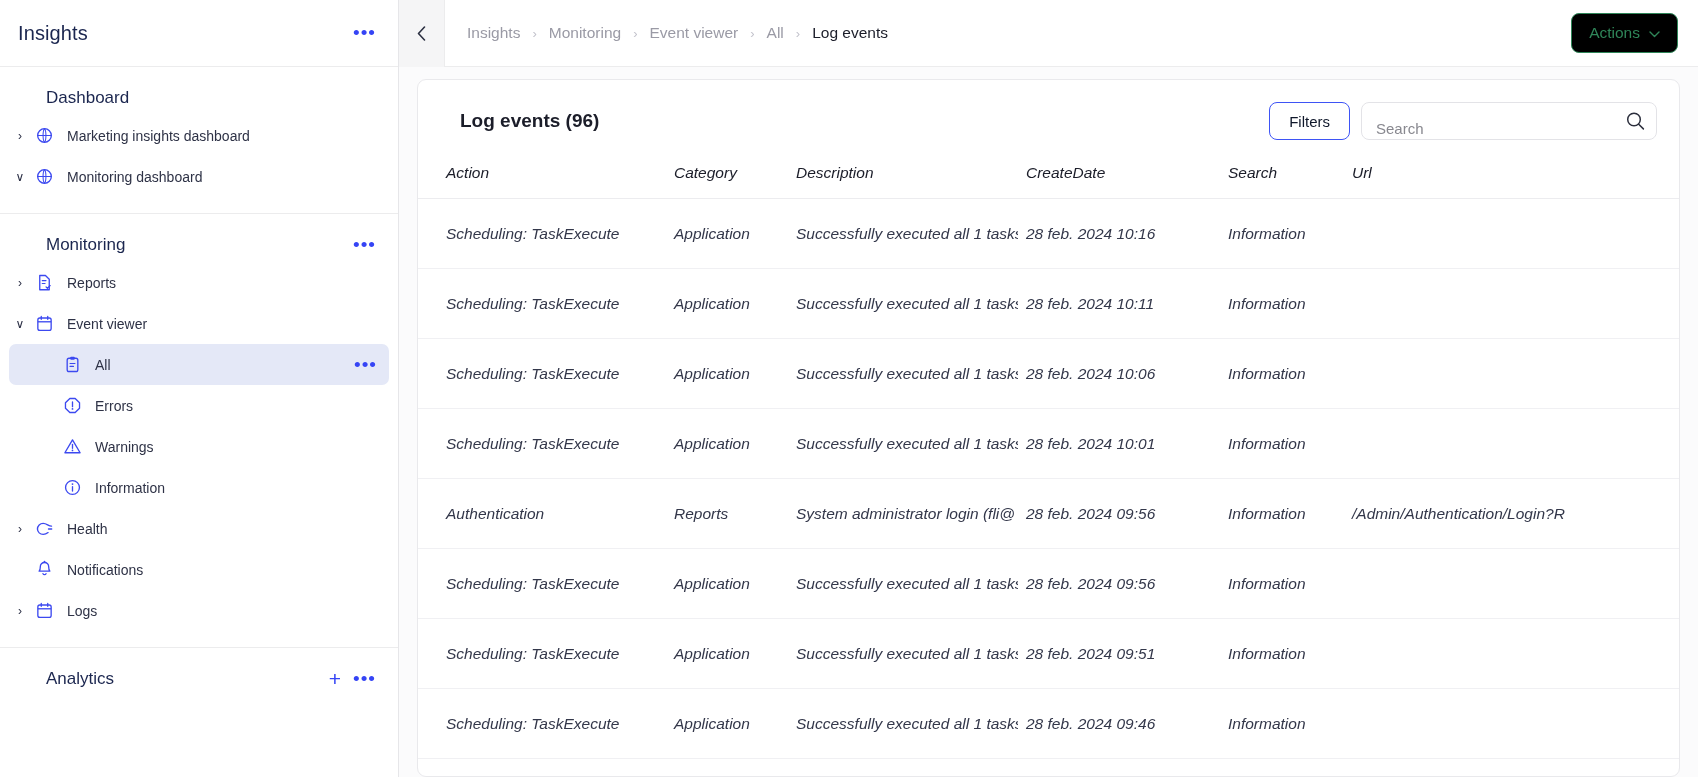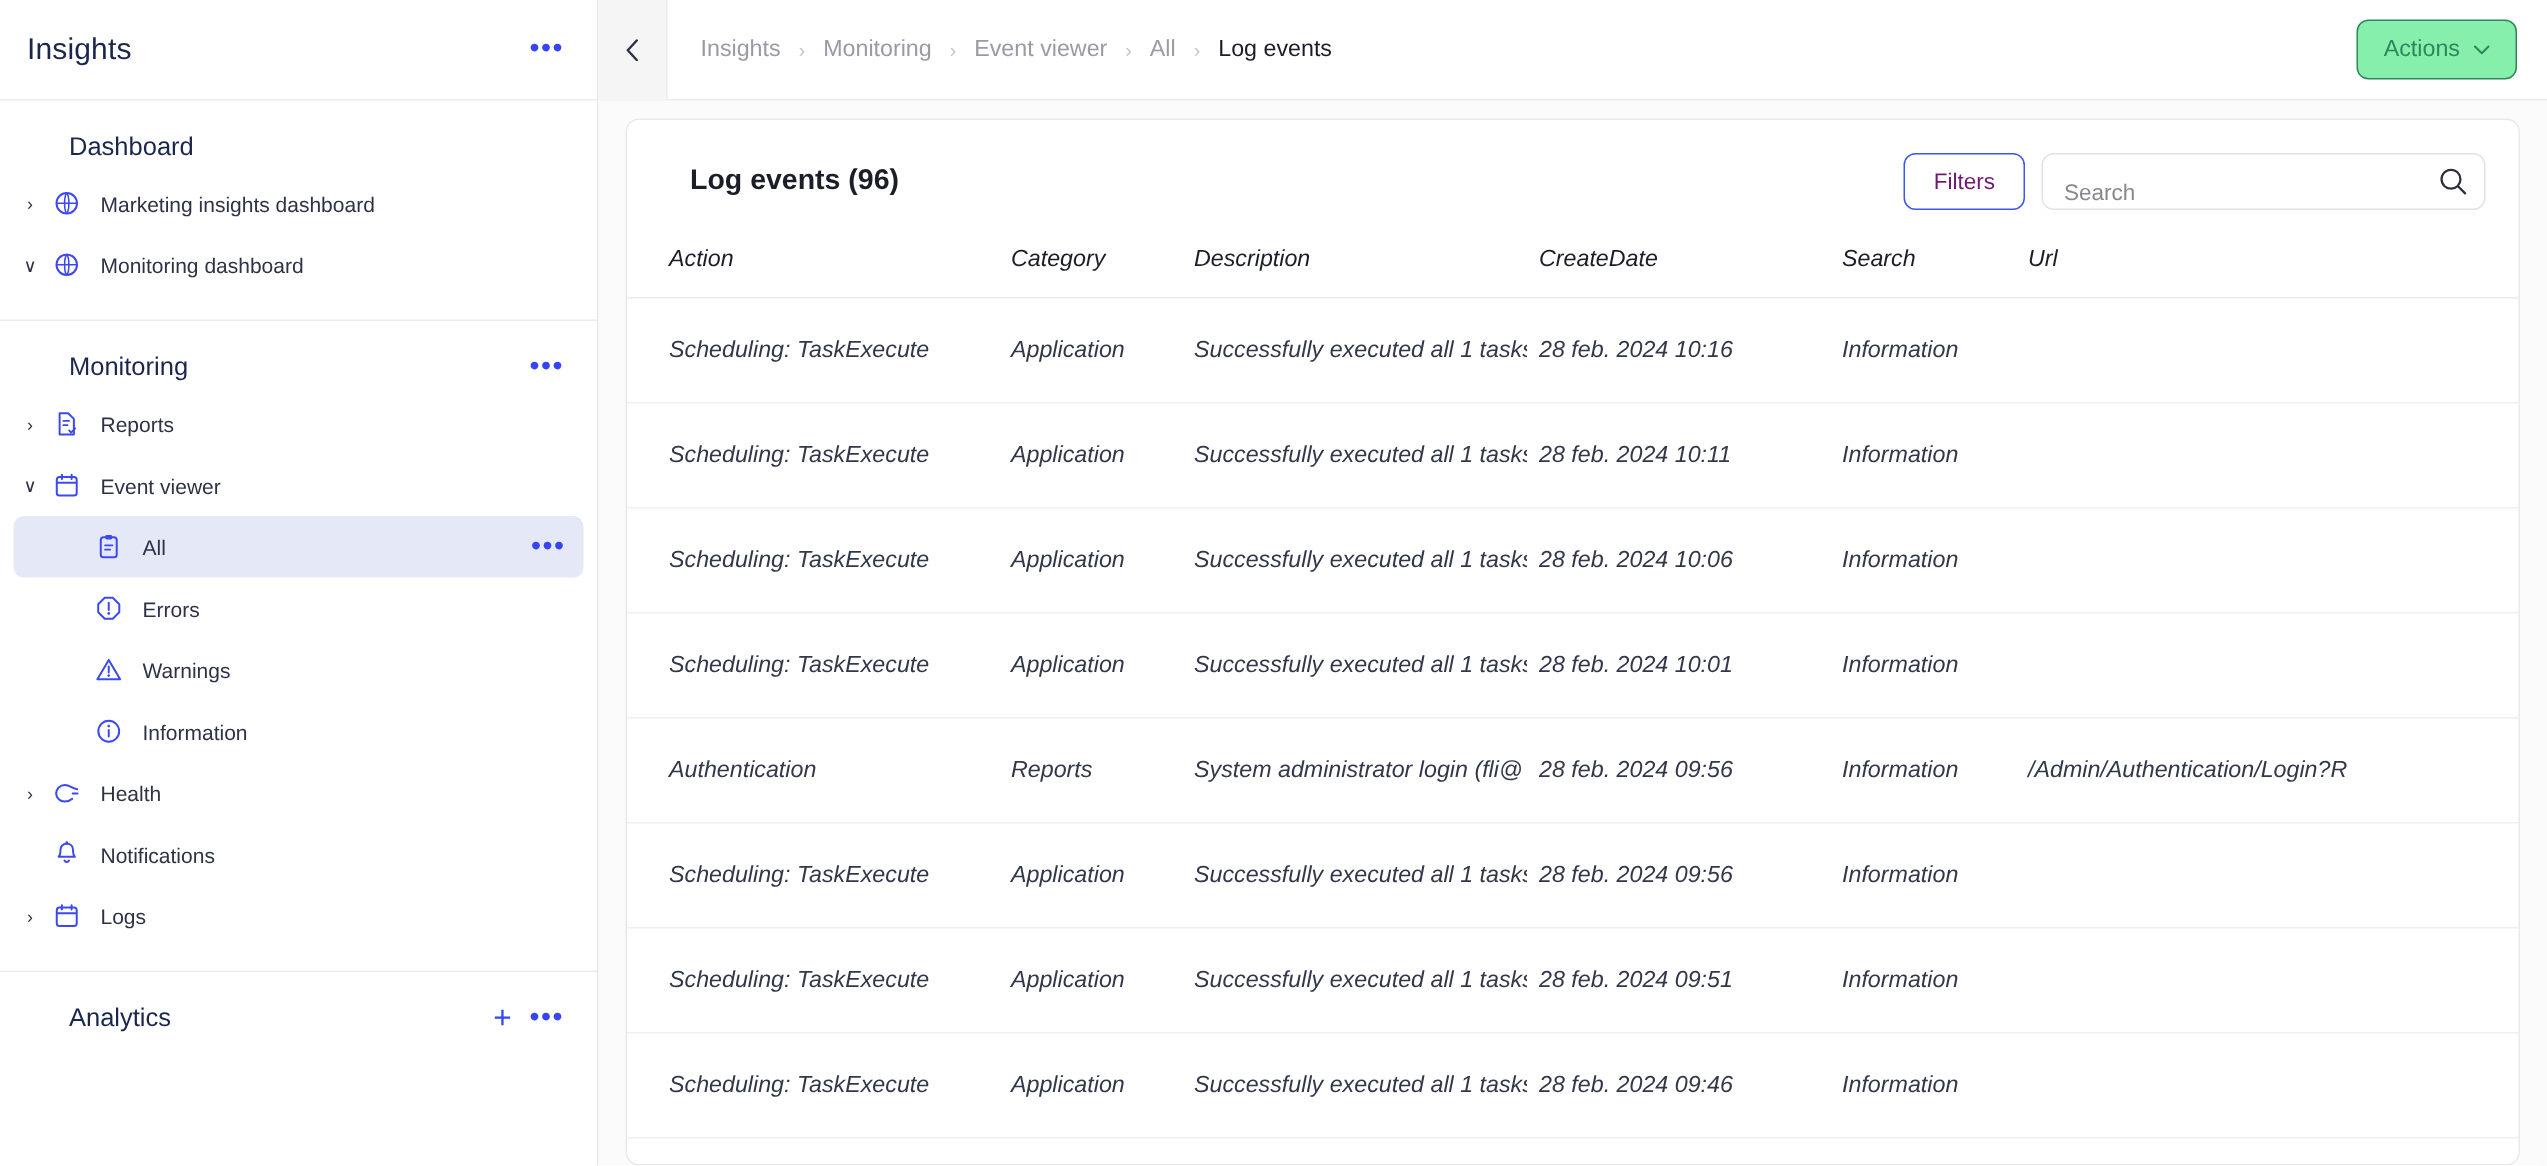--- a/index.html
+++ b/index.html
@@ -97,21 +97,21 @@
     padding-left: 22px; flex: 1;
   }
   .crumb { font-size: 15.5px; color: #9a9aa5; cursor: pointer; white-space: nowrap; }
   .crumb.active { color: #1b1d29; cursor: default; }
   .crumb-sep { color: #c3c3cc; font-size: 13px; padding: 0 12px; user-select: none; }
 
   .actions-btn {
     display: flex; align-items: center; gap: 9px;
     height: 40px; padding: 0 17px;
     border: 1px solid #2f8659; border-radius: 8px;
-    color: #2f8659; font-size: 15.5px; background: #86efac;
+    color: #2f8659; font-size: 15.5px; background: #000000;
     cursor: pointer; white-space: nowrap;
   }
 
   .content { flex: 1; padding: 12px 18px 0 18px; overflow: hidden; }
   .card {
     background: #ffffff;
     border: 1px solid #e9e9ec;
     border-radius: 9px;
     height: 100%;
     display: flex; flex-direction: column;
@@ -119,21 +119,21 @@
   }
   .card-head {
     display: flex; align-items: center;
     padding: 22px 22px 14px 22px;
   }
   .card-title { font-size: 19px; color: #1b1d29; margin-left: 20px; }
   .card-head-spacer { flex: 1; }
   .filters-btn {
     height: 38px; padding: 0 19px;
     border: 1px solid #3e54f5; border-radius: 8px;
-    color: #701a75; font-size: 15px; background: #fff;
+    color: #0f172a; font-size: 15px; background: #fff;
     cursor: pointer; margin-right: 11px;
   }
   .search-wrap {
     position: relative; width: 296px; height: 38px;
   }
   .search-input {
     width: 100%; height: 38px;
     border: 1px solid #e3e3e7; border-radius: 8px;
     padding: 14px 40px 0 14px;
     font-size: 15px; color: #2e3246;

